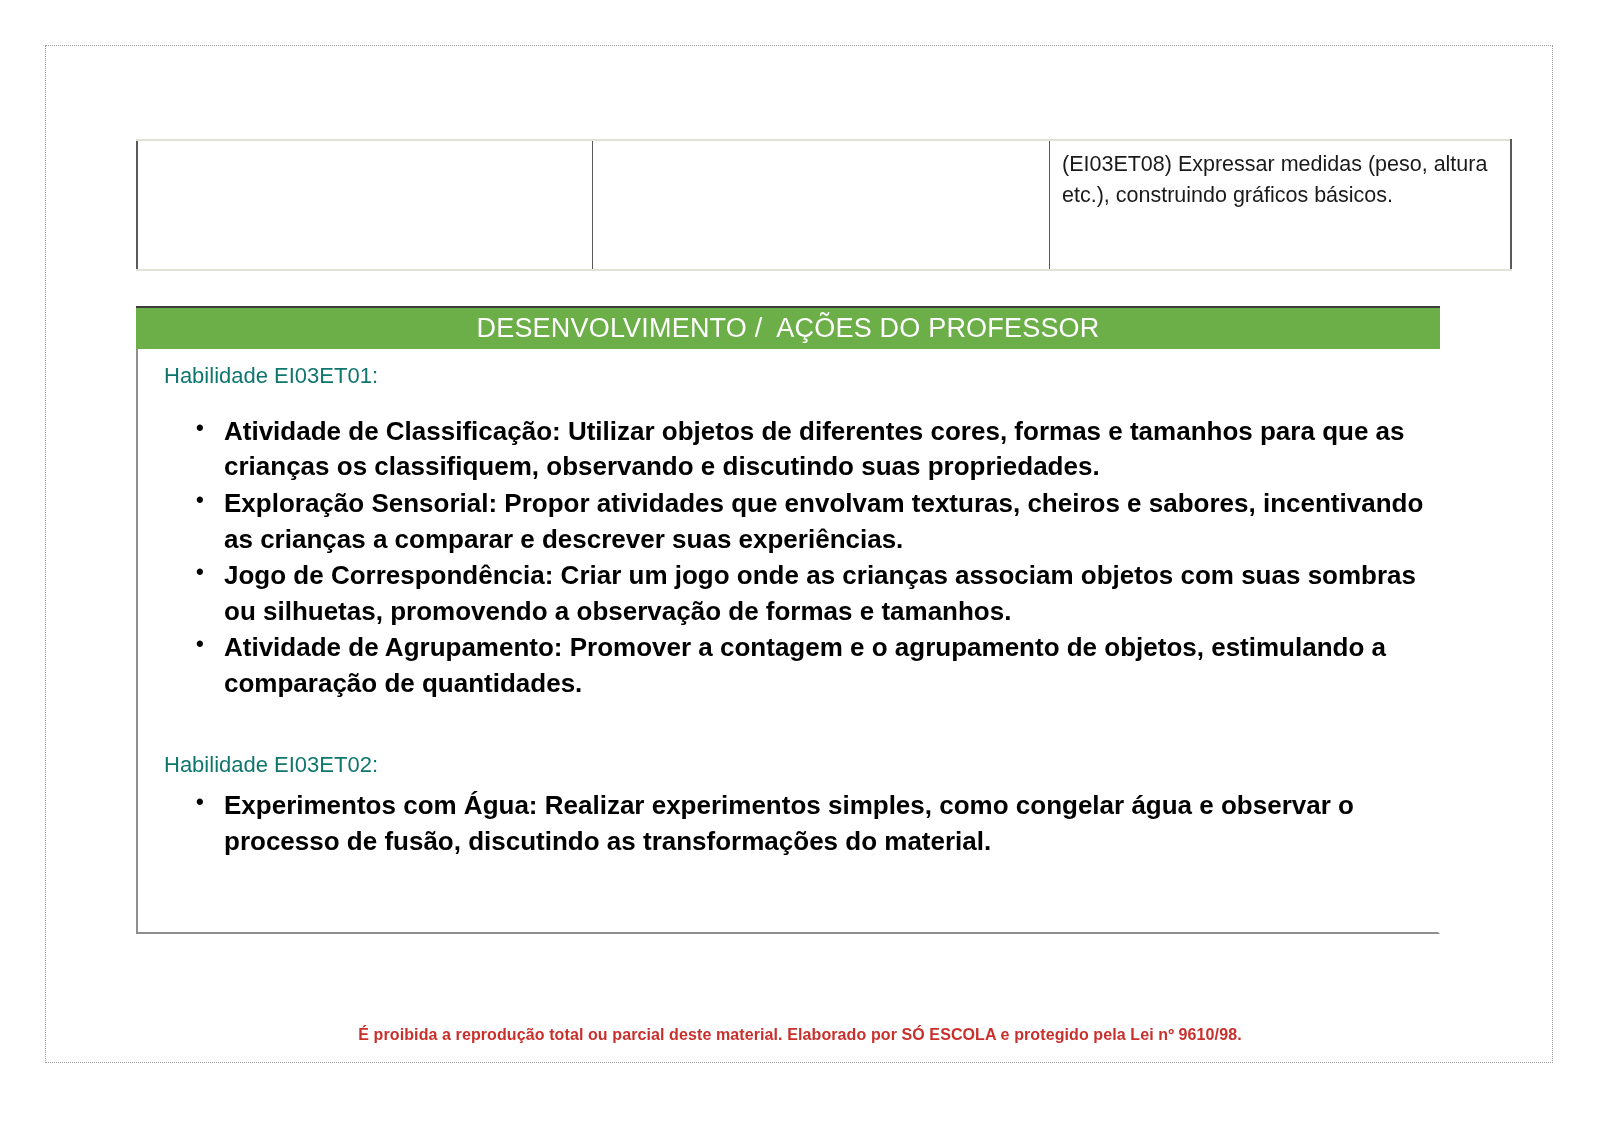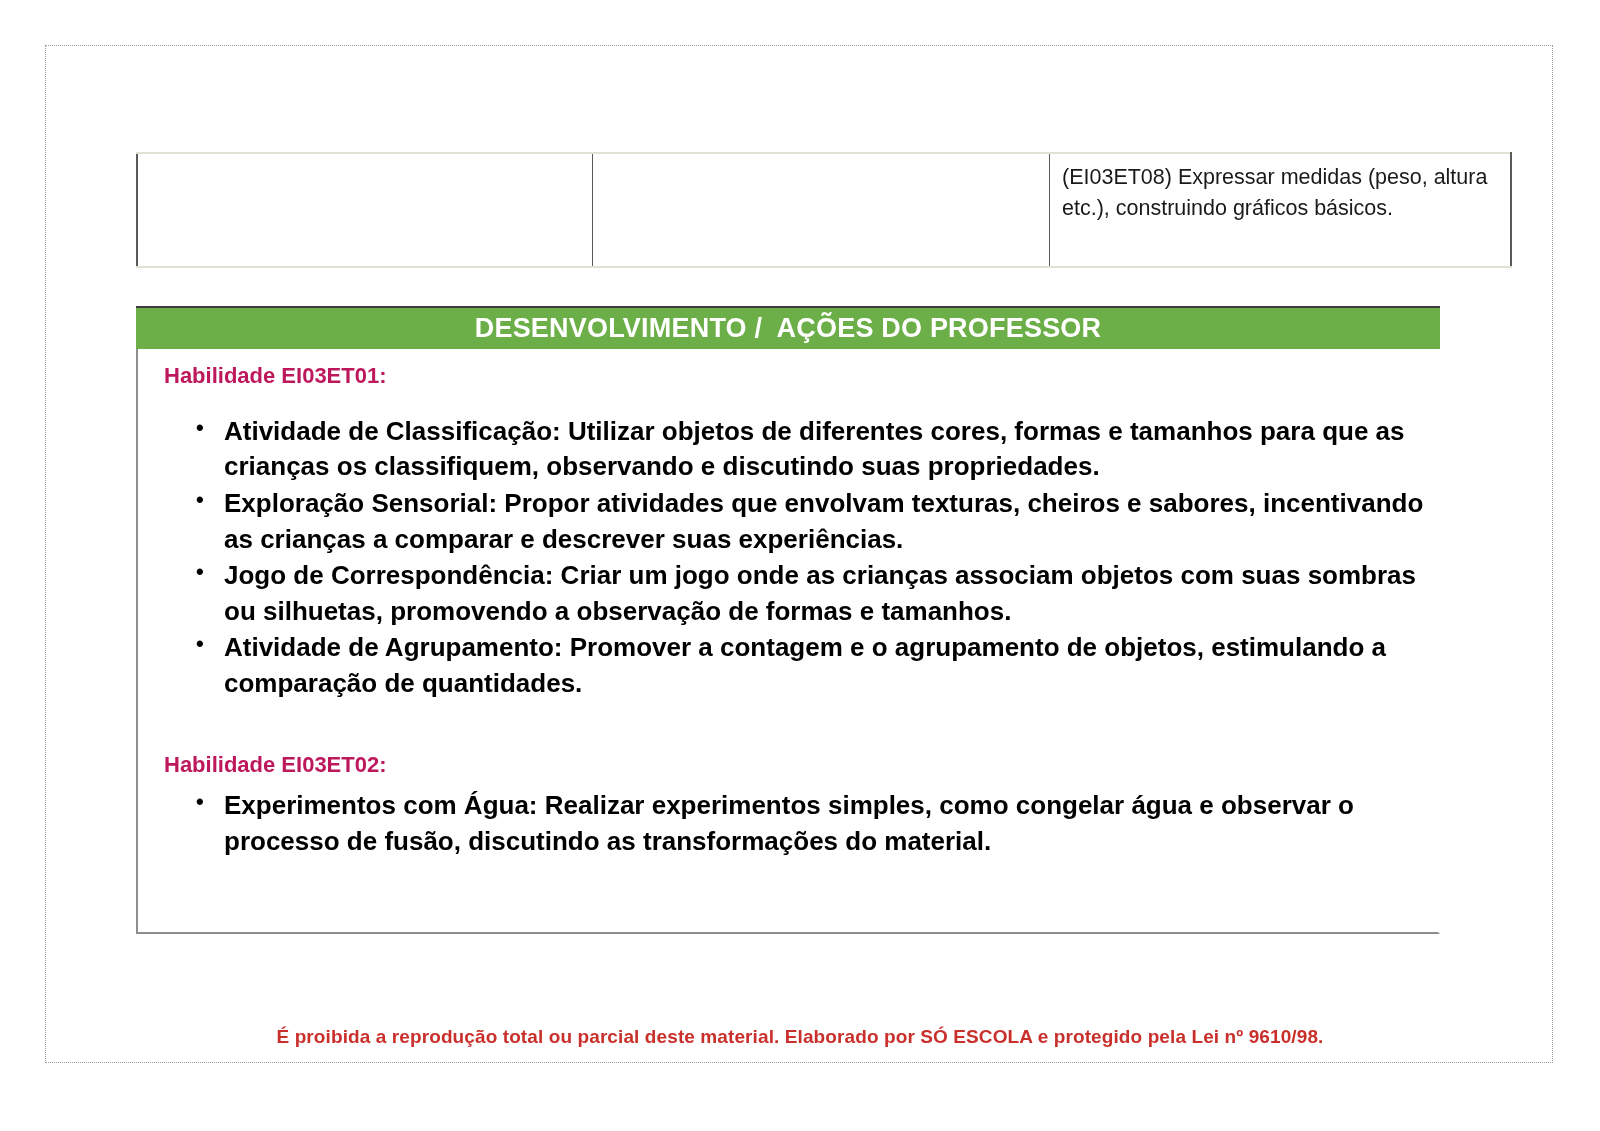--- a/index.html
+++ b/index.html
@@ -31,23 +31,23 @@
     width: 1508px;
     height: 1018px;
     border: 1px dotted #9a9a9a;
     box-sizing: border-box;
   }
 
   
   .top-table {
     position: absolute;
     left: 136px;
-    top: 152px;
+    top: 139px;
     width: 1304px;
-    height: 116px;
+    height: 132px;
     border-collapse: collapse;
     table-layout: fixed;
     background: #ffffff;
     border-radius: 25px;
   }
   .top-table td {
     vertical-align: top;
     padding: 8px 10px 8px 12px;
     font-size: 21.5px;
     line-height: 1.42;
@@ -73,42 +73,42 @@
     background: #6CAF48;
     border-top: 2px solid #3d3d3d;
     height: 43px;
     display: flex;
     align-items: center;
     justify-content: center;
     box-sizing: border-box;
   }
   .section-banner-title {
     color: #ffffff;
-    font-weight: bold;
+    font-weight: normal;
     font-size: 27px;
     letter-spacing: .2px;
     white-space: pre;
     text-align: center;
   }
 
   
   .section-body {
     background: #ffffff;
     border-left: 2px solid #8e8e8e;
     border-right: 2px solid #ffffff;
     border-bottom: 2px solid #8e8e8e;
     box-sizing: border-box;
     min-height: 585px;
     padding: 8px 14px 14px 14px;
   }
 
   .hab-title {
     font-size: 22px;
-    font-weight: bold;
-    color: #be185d;
+    font-weight: normal;
+    color: #0f766e;
     margin: 4px 0 0 12px;
     line-height: 1.4;
   }
   .hab-title.second { margin-top: 48px; }
 
   ul.bullets {
     list-style: none;
     margin: 22px 0 0 0;
     padding: 0;
   }
@@ -132,21 +132,21 @@
   ul.bullets.tight { margin-top: 8px; }
 
   
   .footer-note {
     position: absolute;
     left: 0;
     top: 1026px;
     width: 1600px;
     text-align: center;
     color: #c9302c;
-    font-size: 19px;
+    font-size: 16px;
     font-weight: bold;
     letter-spacing: .1px;
   }
 </style>
 </head>
 <body>
 
 <div class="page">
 
   <div class="page-border"></div>

